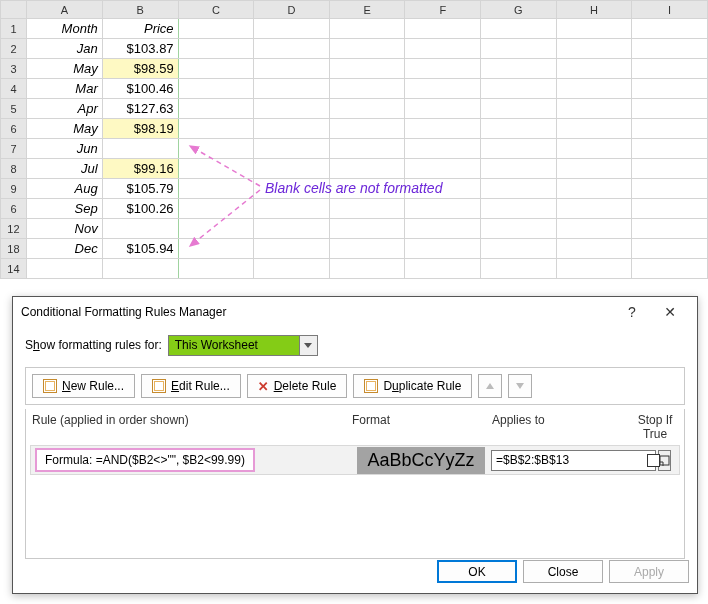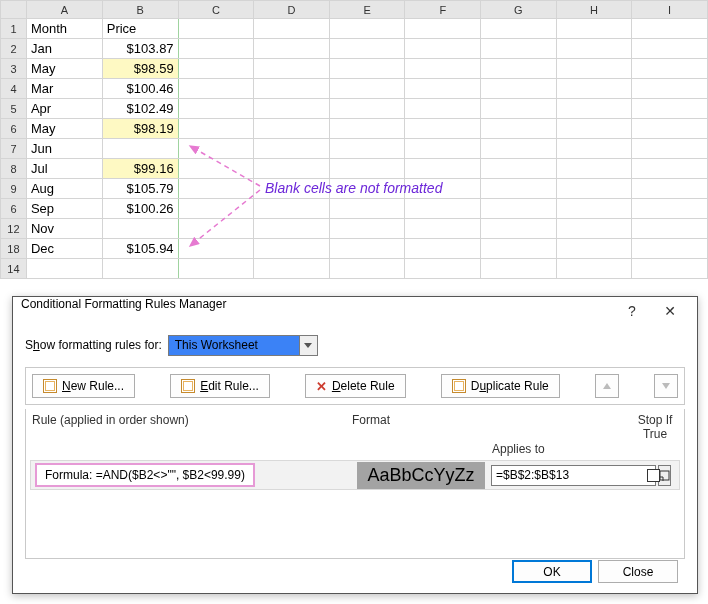--- a/index.html
+++ b/index.html
@@ -8,61 +8,61 @@
 
 .sheet { border-collapse: collapse; }
 .sheet th, .sheet td { border: 1px solid #d4d4d4; height: 20px; font-weight: normal; }
 .sheet .rowhdr { width: 26px; background: #e6e6e6; text-align: center; font-size: 11px; color: #333; }
 .sheet thead th { background: #e6e6e6; text-align: center; font-size: 11px; color: #333; height: 18px; }
 .colA { width: 76px; }
 .colB { width: 76px; }
 .colN { width: 76px; }
 .sheet td { padding: 0 4px; font-size: 13px; }
 .bold { font-weight: 600; }
-.txt { text-align: left; }
+.txt { text-align: right; font-style: italic; }
 .num { text-align: right; }
 .hl { background: #fef9c3; }
 .colB-sel { border-left: 1px solid #9fd39f !important; border-right: 1px solid #9fd39f !important; }
 
 
 .annot { position: absolute; left: 265px; top: 180px; color: #6d28d9; font-style: italic; font-size: 14px; }
 svg.arrows { position: absolute; left: 0; top: 0; pointer-events: none; }
 
 
 .dialog { position: absolute; left: 12px; top: 296px; width: 686px; height: 298px; background: #fff; border: 1px solid #555; box-shadow: 0 2px 8px rgba(0,0,0,0.25); }
-.titlebar { height: 30px; display: flex; padding: 0 8px; font-size: 12px; }
+.titlebar { height: 30px; display: flex; align-items: center; padding: 0 8px; font-size: 12px; }
 .titlebar .title { flex: 1; }
 .tbtn { width: 38px; height: 28px; display: flex; align-items: center; justify-content: center; color: #333; font-size: 14px; }
 .dialog-body { padding: 4px 12px 8px 12px; }
 .row-form { display: flex; align-items: center; height: 28px; gap: 6px; margin-bottom: 8px; }
 .label { font-size: 12px; }
 .underline { text-decoration: underline; }
-.select { display: inline-flex; align-items: center; border: 1px solid #7a7a7a; height: 21px; background: #3b82f6; }
+.select { display: inline-flex; align-items: center; border: 1px solid #7a7a7a; height: 21px; background: #84cc16; }
 .select span { padding: 0 6px; font-size: 12px; min-width: 130px; }
 .select .dd { width: 18px; height: 19px; border-left: 1px solid #7a7a7a; display: flex; align-items: center; justify-content: center; background: #efefef; }
-.toolbar { border: 1px solid #c9c9c9; padding: 6px; display: flex; gap: 6px; align-items: center; margin-bottom: 4px; justify-content: space-between; }
+.toolbar { border: 1px solid #c9c9c9; padding: 6px; display: flex; gap: 6px; align-items: center; margin-bottom: 4px; }
 .btn { display: inline-flex; align-items: center; gap: 5px; border: 1px solid #adadad; background: #fdfdfd; height: 24px; padding: 0 10px; font-size: 12px; cursor: default; }
 .btn.sq { width: 24px; padding: 0; justify-content: center; color: #999; }
 .btn .ico { width: 14px; height: 14px; display: inline-block; }
 .ico-grid { background: linear-gradient(#fff,#fff); border: 1px solid #c58a2e; box-shadow: inset 0 0 0 1px #fff, inset 2px 2px 0 #e8b25e, inset -2px -2px 0 #e8b25e; }
 .ico-x { color: #cc3b2e; font-weight: bold; font-size: 13px; line-height: 1; }
 .rules-box { border: 1px solid #c9c9c9; border-top: none; height: 150px; }
 .rules-head { display: flex; font-size: 12px; padding: 4px 6px; color: #333; }
-.rh1 { width: 320px; } .rh2 { width: 140px; } .rh3 { width: 140px; margin-top: 29px; } .rh4 { flex: 1; text-align: center; }
+.rh1 { width: 320px; } .rh2 { width: 140px; } .rh3 { width: 140px; } .rh4 { flex: 1; text-align: center; }
 .rule-row { display: flex; align-items: center; background: #f2f2f2; border: 1px solid #d9d9d9; margin: 0 4px; height: 30px; padding: 0 4px; }
 .rule-row .c1 { width: 316px; display: flex; }
 .formula-chip { border: 2px solid #e69ad6; background: #fff; padding: 3px 8px; font-size: 12px; }
 .rule-row .c2 { width: 140px; text-align: center; }
 .format-preview { background: #a3a3a3; display: inline-block; padding: 3px 10px; font-size: 18px; }
 .rule-row .c3 { width: 140px; display: flex; gap: 2px; }
 .range-input { flex: 1; border: 1px solid #7a7a7a; height: 21px; padding: 4px 4px; font-size: 12px; background: #fff; }
 .range-btn { width: 21px; height: 21px; border: 1px solid #7a7a7a; background: #efefef; display: flex; align-items: center; justify-content: center; font-size: 11px; }
 .rule-row .c4 { flex: 1; display: flex; justify-content: center; }
 .chk { width: 13px; height: 13px; border: 1px solid #333; background: #fff; }
-.dialog-footer { position: absolute; right: 19px; bottom: 10px; display: flex; gap: 6px; }
+.dialog-footer { position: absolute; right: 8px; bottom: 10px; display: flex; gap: 6px; }
 .fbtn { width: 80px; height: 23px; border: 1px solid #adadad; background: #fdfdfd; font-size: 12px; display: flex; align-items: center; justify-content: center; }
 .fbtn.primary { border: 1px solid #0078d7; box-shadow: inset 0 0 0 1px #0078d7; }
 .fbtn.disabled { color: #aaa; }
 </style>
 </head>
 <body>
 
 <table class="sheet">
   <thead>
     <tr>
@@ -123,21 +123,21 @@
         <td></td>
         <td></td>
         <td></td>
         <td></td>
         <td></td>
         <td></td>
       </tr>
       <tr>
         <th class="rowhdr">5</th>
         <td class="txt">Apr</td>
-        <td class="num colB-sel">$102.49</td>
+        <td class="num colB-sel">$127.63</td>
         <td></td>
         <td></td>
         <td></td>
         <td></td>
         <td></td>
         <td></td>
         <td></td>
       </tr>
       <tr>
         <th class="rowhdr">6</th>
@@ -318,14 +318,15 @@
         </div>
         <div class="c4">
             <div class="chk"></div>
           </div>
       </div>
     </div>
   </div>
   <div class="dialog-footer">
     <div class="fbtn primary">OK</div>
     <div class="fbtn">Close</div>
+    <div class="fbtn disabled">Apply</div>
   </div>
 </div>
 
 </body></html>

